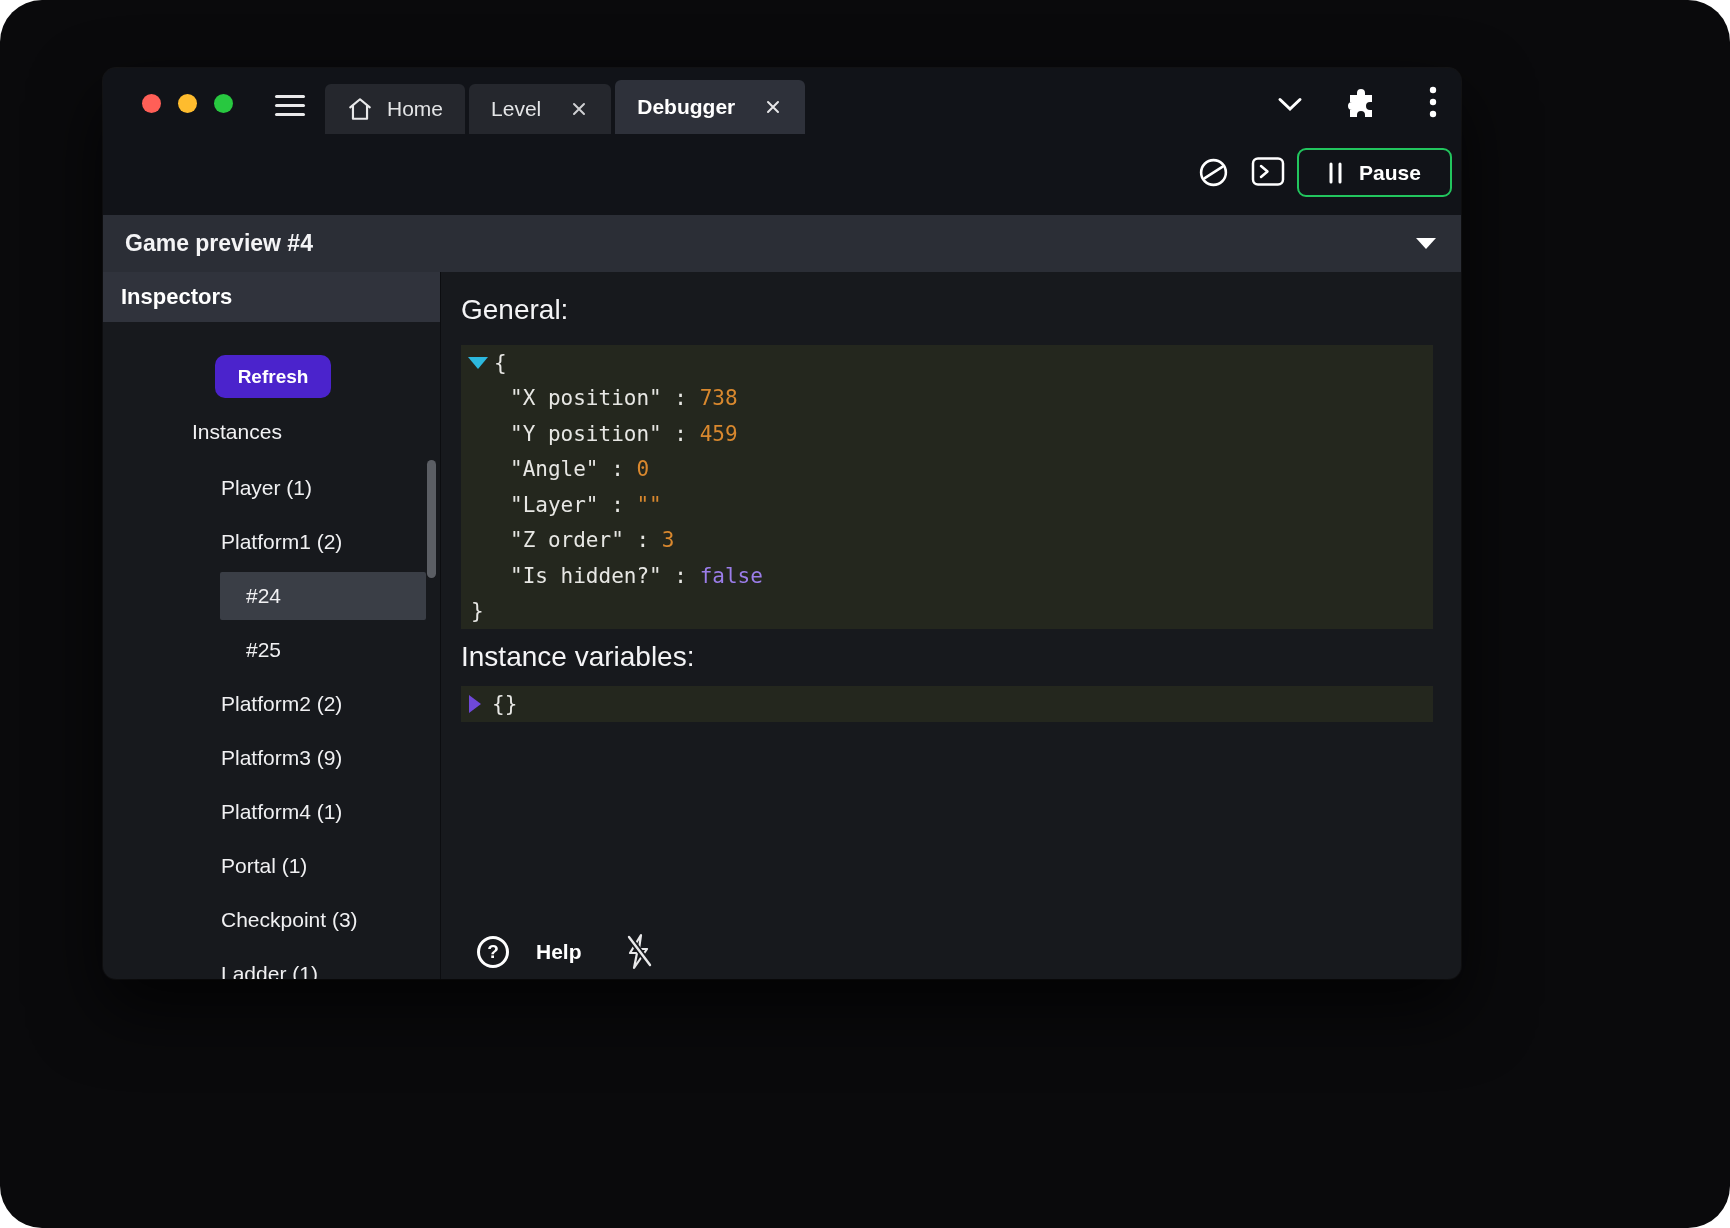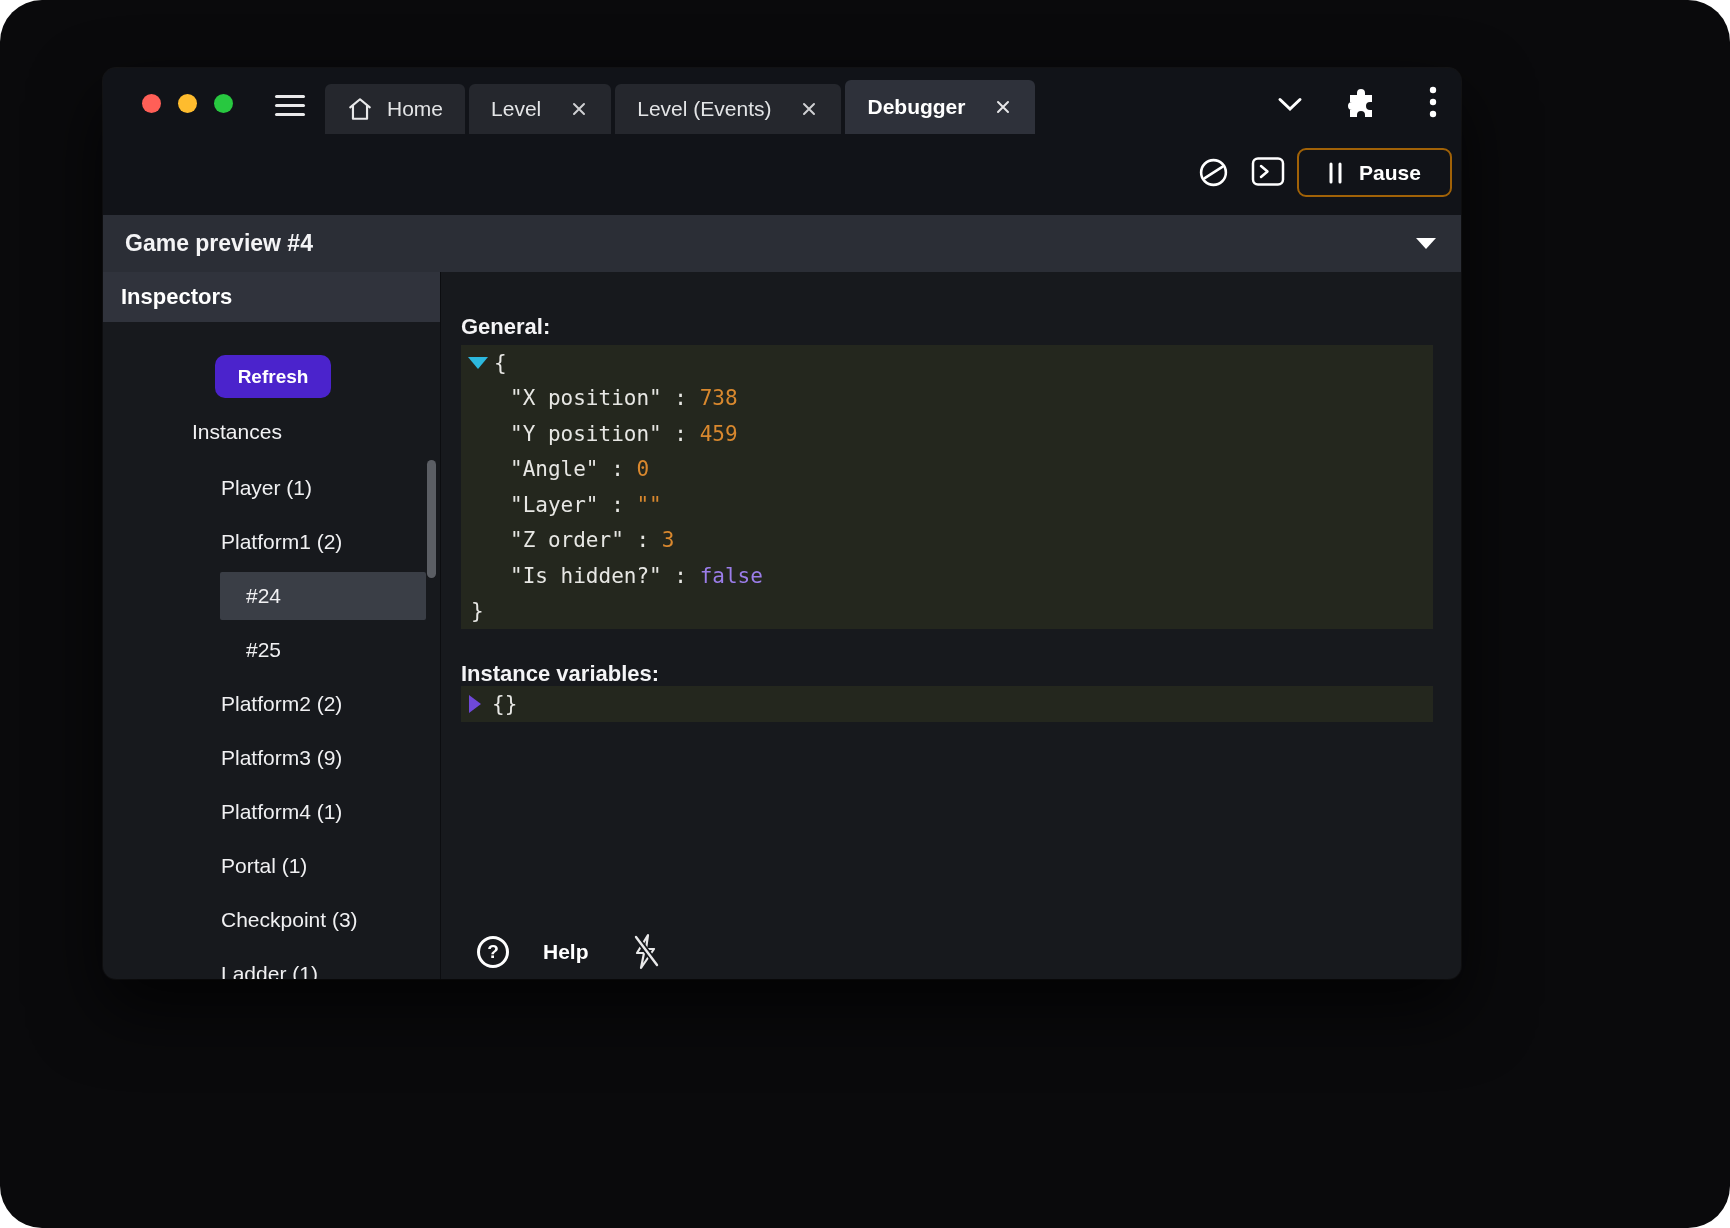--- a/index.html
+++ b/index.html
@@ -32,21 +32,21 @@
   .icon-collapse { right:158px; top:29px; }
   .icon-puzzle   { right:85px;  top:21px; }
   .icon-kebab    { right:24px;  top:17px; }
 
   
   .toolbar { position:absolute; top:66px; left:0; right:0; height:81px; background:#111318; }
   .tool-icon { position:absolute; top:22px; display:flex; cursor:pointer; }
   .icon-speed   { right:231px; }
   .icon-console { right:176px; }
   .pause-btn { position:absolute; right:9px; top:14px; width:155px; height:49px;
-               border:2px solid #a16207; border-radius:9px; background:transparent;
+               border:2px solid #22c55e; border-radius:9px; background:transparent;
                display:flex; align-items:center; justify-content:center; gap:16px;
                color:#ffffff; font-size:21px; font-weight:700; cursor:pointer; }
 
   
   .previewbar { position:absolute; top:147px; left:0; right:0; height:57px; background:#2b2e36;
                 display:flex; align-items:center; padding:0 24px 0 22px; }
   .previewbar .title { font-size:23px; font-weight:700; color:#f4f4f6; }
   .previewbar .drop { margin-left:auto; display:flex; cursor:pointer; }
 
   
@@ -63,21 +63,21 @@
   .tree-row { position:relative; z-index:0; height:54px; display:flex; align-items:center;
               font-size:21px; color:#f0f0f2; cursor:pointer; }
   .tree-row.l1 { padding-left:118px; }
   .tree-row.l2 { padding-left:143px; }
   .tree-row.selected::before { content:""; position:absolute; left:117px; right:14px;
               top:3px; bottom:3px; background:#3a3e46; border-radius:2px; z-index:-1; }
   .sb-thumb { position:absolute; right:4px; top:188px; width:9px; height:118px;
               background:#5b5e64; border-radius:5px; cursor:grab; }
 
   .main { flex:1; position:relative; }
-  .section-label { position:absolute; left:20px; font-size:22px; font-weight:700; color:#f4f4f6;margin-top:20px; }
+  .section-label { position:absolute; left:20px; font-size:28px; font-weight:400; color:#f4f4f6; }
   .lbl-general { top:22px; }
   .lbl-instvars { top:369px; }
 
   .json-box { position:absolute; left:20px; width:972px; background:#24271e;
               font-family:"DejaVu Sans Mono", monospace; font-size:21px; color:#e7e7e4; }
   .box1 { top:73px; height:284px; }
   .box2 { top:414px; height:36px; display:flex; align-items:center; padding-left:8px; }
   .j-line { height:35.5px; display:flex; align-items:center; }
   .j-line.open  { padding-left:7px; }
   .j-line.entry { padding-left:49px; }
@@ -88,21 +88,21 @@
                border-left:12px solid #6f48d8; margin-right:11px; cursor:pointer; }
   .j-key, .j-sep, .brace { color:#e7e7e4; white-space:pre; }
   .v-num  { color:#d9882e; }
   .v-str  { color:#d9882e; }
   .v-bool { color:#9b7de9; }
 
   .help-row { position:absolute; left:36px; top:661px; display:flex; align-items:center; }
   .help-circle { width:32px; height:32px; border:3px solid #ffffff; border-radius:50%;
                  display:flex; align-items:center; justify-content:center;
                  color:#ffffff; font-size:19px; font-weight:700; cursor:pointer; }
-  .help-text { margin-left:34px; font-size:21px; font-weight:700; color:#ffffff; }
+  .help-text { margin-left:27px; font-size:21px; font-weight:700; color:#ffffff; }
   .flash-off { margin-left:42px; display:flex; cursor:pointer; }
 </style>
 </head>
 <body>
 
 <div class="backdrop"></div>
 
 <div class="window">
 
   <div class="tabbar">
@@ -120,28 +120,20 @@
         <span style="display:flex;">
           <svg width="26" height="24" viewBox="0 0 24 22" fill="none" stroke="#e9e9ea" stroke-width="2" stroke-linecap="round" stroke-linejoin="round">
               <path d="M3 9.5 12 2l9 7.5"></path>
               <path d="M5.5 8.3V20h13V8.3"></path>
             </svg>
         </span>
         <span class="tab-label">Home</span>
       </div>
       <div class="tab">
         <span class="tab-label">Level</span>
-        <span class="close">
-          <svg width="16" height="16" viewBox="0 0 16 16" stroke="#cfd0d3" stroke-width="2" stroke-linecap="round">
-              <path d="M3 3l10 10M13 3 3 13"></path>
-            </svg>
-        </span>
-      </div>
-      <div class="tab">
-        <span class="tab-label">Level (Events)</span>
         <span class="close">
           <svg width="16" height="16" viewBox="0 0 16 16" stroke="#cfd0d3" stroke-width="2" stroke-linecap="round">
               <path d="M3 3l10 10M13 3 3 13"></path>
             </svg>
         </span>
       </div>
       <div class="tab active">
         <span class="tab-label">Debugger</span>
         <span class="close">
           <svg width="16" height="16" viewBox="0 0 16 16" stroke="#e6e6e8" stroke-width="2" stroke-linecap="round">

